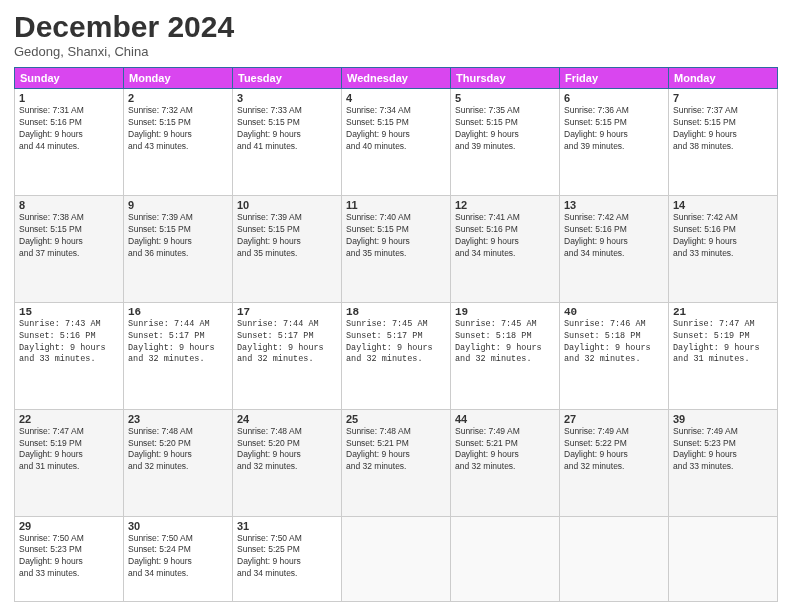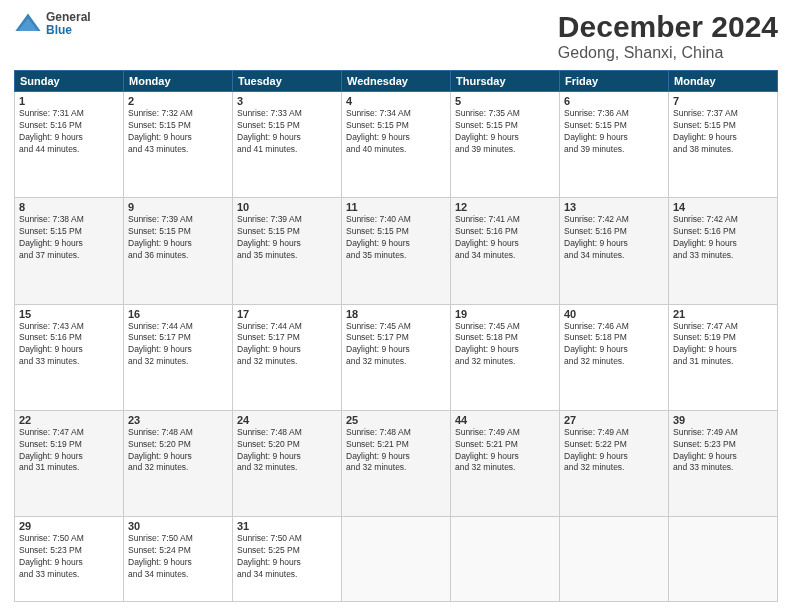--- a/index.html
+++ b/index.html
@@ -41,32 +41,32 @@
     .title-block {
       text-align: left;
     }
     .month-title {
       font-size: 30px;
       font-weight: bold;
       color: #333;
       line-height: 1.1;
     }
     .location {
-      font-size: 16px;
+      font-size: 13px;
       color: #555;
       margin-top: 1px;
     }
     .calendar {
       width: 100%;
       flex: 1;
       border-collapse: collapse;
       border: 1px solid #ccc;
     }
     .calendar th {
-      background-color: #0c4a6e;
+      background-color: #d946ef;
       color: #fff;
       font-size: 11px;
       font-weight: bold;
       padding: 4px 5px;
       text-align: left;
       border: 1px solid #2d6aa0;
     }
     .calendar td {
       vertical-align: top;
       padding: 3px 4px;
@@ -92,30 +92,20 @@
     }
     .empty-cell {
       background: #f9f9f9 !important;
     }
   </style>
 </head>
 <body>
 
 <div class="container">
   <div class="header">
-    <div class="logo">
-      <svg class="logo-icon" viewBox="0 0 40 40">
-        <polygon points="20,5 38,30 2,30" fill="#1a6fad" opacity="0.85"></polygon>
-        <polygon points="20,12 34,30 6,30" fill="#5ba3d9" opacity="0.7"></polygon>
-      </svg>
-      <div class="logo-text">
-        <div style="font-weight:bold;color:#444;font-size:12px;">General</div>
-        <div style="font-weight:bold;color:#1a6fad;font-size:12px;">Blue</div>
-      </div>
-    </div>
     <div class="title-block">
       <div class="month-title">December 2024</div>
       <div class="location">Gedong, Shanxi, China</div>
     </div>
   </div>
 
   <table class="calendar">
     <thead>
       <tr>
         <th>Sunday</th>
@@ -181,21 +171,21 @@
           </td>
           <td>
             <span class="day-num">13</span>
             <div class="day-info">Sunrise: 7:42 AM<br>Sunset: 5:16 PM<br>Daylight: 9 hours<br>and 34 minutes.</div>
           </td>
           <td>
             <span class="day-num">14</span>
             <div class="day-info">Sunrise: 7:42 AM<br>Sunset: 5:16 PM<br>Daylight: 9 hours<br>and 33 minutes.</div>
           </td>
         </tr>
-        <tr style="height: 90px;">
+        <tr style="height: 90px; font-family: Liberation Mono, monospace;">
           <td>
             <span class="day-num">15</span>
             <div class="day-info">Sunrise: 7:43 AM<br>Sunset: 5:16 PM<br>Daylight: 9 hours<br>and 33 minutes.</div>
           </td>
           <td>
             <span class="day-num">16</span>
             <div class="day-info">Sunrise: 7:44 AM<br>Sunset: 5:17 PM<br>Daylight: 9 hours<br>and 32 minutes.</div>
           </td>
           <td>
             <span class="day-num">17</span>

